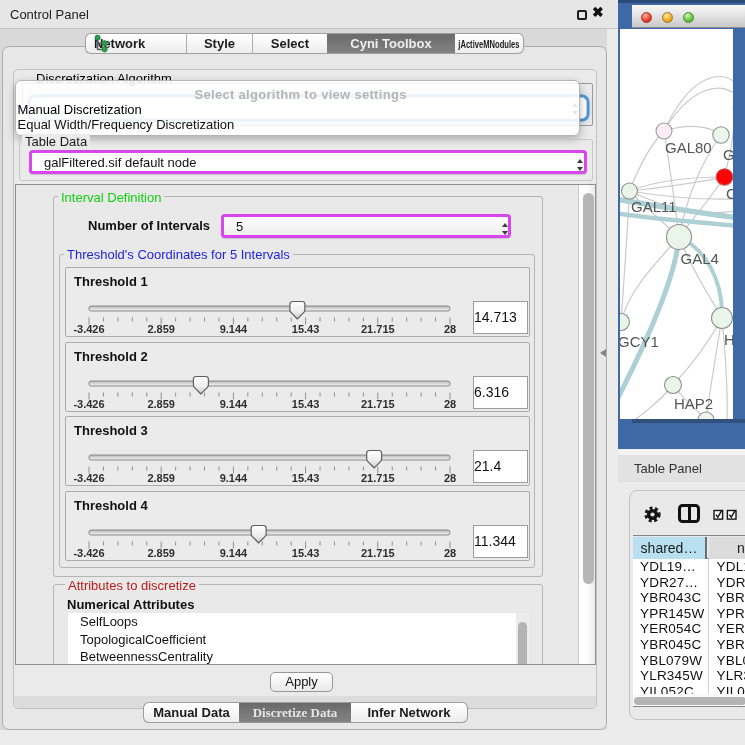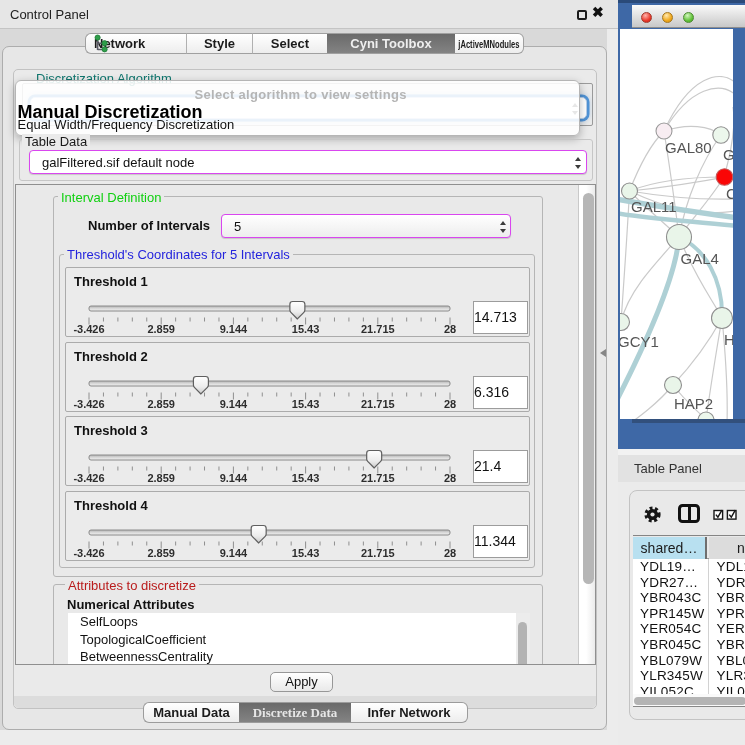--- a/index.html
+++ b/index.html
@@ -13,32 +13,32 @@
   #closebtn { position:absolute; left:592px; top:4px; font-size:14px; font-weight:bold; color:#111; }
   #outerpanel { position:absolute; left:2px; top:46px; width:605px; height:684px; background:#e7e7e7; border:1px solid #adadad; border-radius:7px; }
   #innerpanel { position:absolute; left:13px; top:69px; width:584px; height:640px; background:#eaeaea; border:1px solid #c2c2c2; border-radius:5px; }
   #innerbottom { position:absolute; left:14px; top:696px; width:582px; height:12px; background:#dcdcdc; border-radius:0 0 5px 5px; }
 
   
   .seg { position:absolute; top:33px; height:21px; background:linear-gradient(#ffffff,#ededed); border-top:1px solid #a0a0a0; border-bottom:1px solid #a0a0a0; font-size:13px; color:#1b1b1b; text-align:center; line-height:20px; font-weight:600; }
   .seg.dark { background:linear-gradient(#6a6a6a,#838383); color:#efefef; }
 
   
-  .combo { position:absolute; background:#fff; border:1px solid #d946ef; border-radius:4px; box-shadow:0 1px 1px rgba(0,0,0,0.15); font-size:13px; color:#111;text-align:right; }
+  .combo { position:absolute; background:#fff; border:3px solid #d946ef; border-radius:4px; box-shadow:0 1px 1px rgba(0,0,0,0.15); font-size:13px; color:#111;text-align:right; }
   .combo .cv { position:absolute; left:12px; top:50%; transform:translateY(-50%); }
   .arrows { position:absolute; width:7px; height:12px; }
   .arrows .up { position:absolute; left:0; top:0; width:0; height:0; border-left:3.5px solid transparent; border-right:3.5px solid transparent; border-bottom:4.5px solid #3c3c3c; }
   .arrows .dn { position:absolute; left:0; bottom:0; width:0; height:0; border-left:3.5px solid transparent; border-right:3.5px solid transparent; border-top:4.5px solid #3c3c3c; }
 
-  #ghosttitle { position:absolute; left:36px; top:71px; font-size:13px; color:#0f766e; }
+  #ghosttitle { position:absolute; left:36px; top:71px; font-size:13px; color:#000000; }
   #ghostgroup { position:absolute; left:22px; top:83px; width:571px; height:43px; border:1px solid #9a9a9a; border-radius:2px; }
   #hiddencombo { position:absolute; left:30px; top:97px; width:557px; height:22px; background:#fff; border:1px solid #b8cfe8; border-radius:5px; box-shadow:0 0 0 2.5px rgba(74,143,212,0.95), 0 0 5px 2px rgba(74,143,212,0.4); }
   #popup { position:absolute; left:14.5px; top:80px; width:565px; height:56px; background:rgba(255,255,255,0.88); border:1px solid #b5b5b5; border-radius:6px; box-shadow:0 3px 8px rgba(0,0,0,0.28); }
   #popup .hint { position:absolute; left:179px; top:6px; font-size:13px; font-weight:bold; letter-spacing:0.3px; color:#b5b5b5; }
-  #popup .it1 { position:absolute; left:2px; top:21px; font-size:18px; font-weight:bold; color:#000; }
+  #popup .it1 { position:absolute; left:2px; top:21px; font-size:13px; font-weight:normal; color:#000; }
   #popup .it2 { position:absolute; left:2px; top:36px; font-size:13px; color:#111; }
 
   
   .group { position:absolute; border:1px solid #b9b9b9; border-radius:3px; }
   .gtitle { position:absolute; font-size:13px; padding:0 3px; background:#eaeaea; white-space:nowrap; }
 
   
   #scrollpane { position:absolute; left:15px; top:184px; width:581px; height:481px; background:#e9e9e9; border:1px solid #8f8f8f; overflow:hidden; }
   #vsb { position:absolute; left:562px; top:0; width:19px; height:481px; background:linear-gradient(to right,#ffffff,#ffffff 40%,#e6e6e6); border-left:1px solid #c9c9c9; }
   #vsb .thumb { position:absolute; left:3.5px; top:8px; width:11px; height:391px; background:#b6b6b6; border-radius:6px; }

